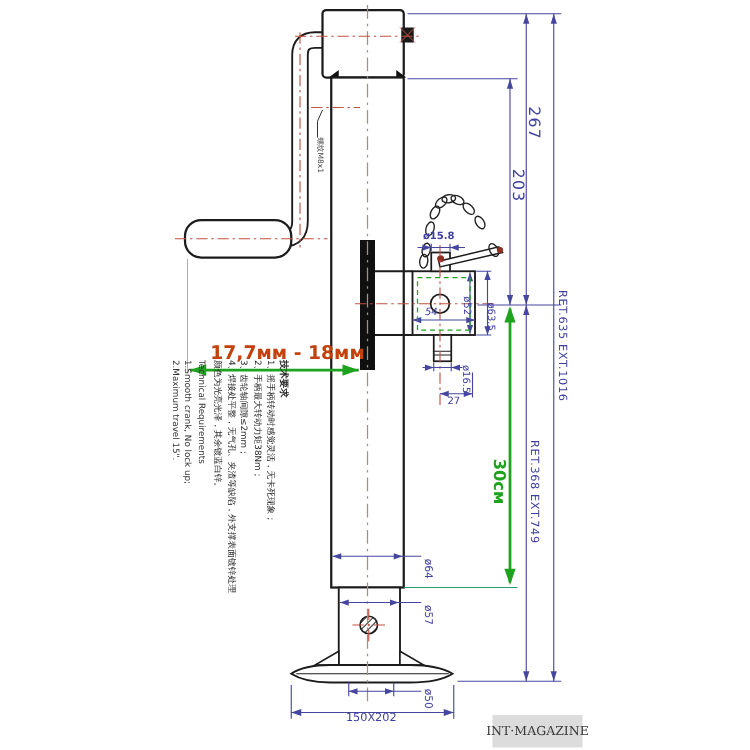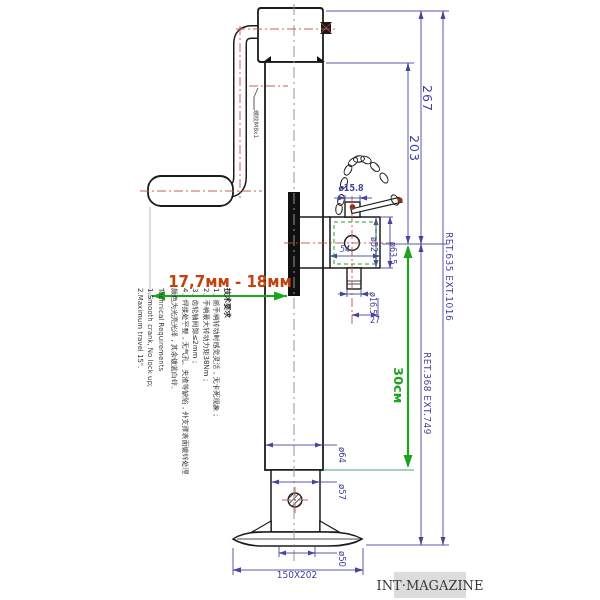--- a/index.html
+++ b/index.html
@@ -18,21 +18,21 @@
   .thread{position:absolute;left:260px;top:110px;font-size:6px;color:#444;
           transform:rotate(90deg);transform-origin:0 0;white-space:nowrap;}
   .notes{position:absolute;left:232px;top:288px;width:150px;
          transform:rotate(90deg);transform-origin:0 0;color:#2a2a2a;}
   .notes div{font-size:7px;line-height:10.5px;white-space:nowrap;}
   .notes .t{font-size:7.5px;font-weight:bold;}
   .notes .en{font-size:7px;color:#333;}
   .gap{height:3px;}
   .watermark{position:absolute;left:394px;top:572px;width:72px;height:26px;
              background:#dcdcdc;display:flex;align-items:center;justify-content:center;
-             font-family:"DejaVu Serif",serif;font-size:13px;color:#3a3a3a;letter-spacing:0;}
+             font-family:"DejaVu Serif",serif;font-size:10px;color:#3a3a3a;letter-spacing:0;}
   .ctr{text-align:center;}
 </style>
 </head>
 <body>
 
 <div class="stage">
 
 <svg width="600" height="600" viewBox="0 0 600 600">
   <defs>
     <pattern id="hatch" width="4" height="4" patternTransform="rotate(45)" patternUnits="userSpaceOnUse">
@@ -187,21 +187,21 @@
 <div class="lbl rot ret" style="left:453px;top:232px;">RET.635  EXT.1016</div>
 <div class="lbl rot ret" style="left:431px;top:352px;">RET.368  EXT.749</div>
 <div class="dim-30">30см</div>
 <div class="dim-crank">17,7мм - 18мм</div>
 
 <div class="lbl ctr" style="left:335px;top:185px;width:32px;font-weight:bold;">ø15.8</div>
 <div class="lbl" style="left:340px;top:246px;font-style:italic;">54</div>
 <div class="lbl rot" style="left:377px;top:237px;">ø52</div>
 <div class="lbl rot" style="left:396px;top:242px;">ø63.5</div>
 <div class="lbl rot" style="left:376px;top:292px;">ø16.5</div>
-<div class="lbl" style="left:370px;top:317px;">27</div>
+<div class="lbl" style="left:358px;top:317px;">27</div>
 <div class="lbl rot" style="left:346px;top:447px;font-size:8.5px;">ø64</div>
 <div class="lbl rot" style="left:346px;top:484px;font-size:8.5px;">ø57</div>
 <div class="lbl rot" style="left:346px;top:551px;font-size:8.5px;">ø50</div>
 <div class="lbl ctr" style="left:266px;top:571px;width:62px;font-size:9px;">150X202</div>
 <div class="thread">螺纹M8x1</div>
 
 <div class="notes">
   <div class="t">技术要求</div>
   <div>1、摇手柄转动时感觉灵活，无卡死现象；</div>
   <div>2、手柄最大转动力矩38Nm；</div>

